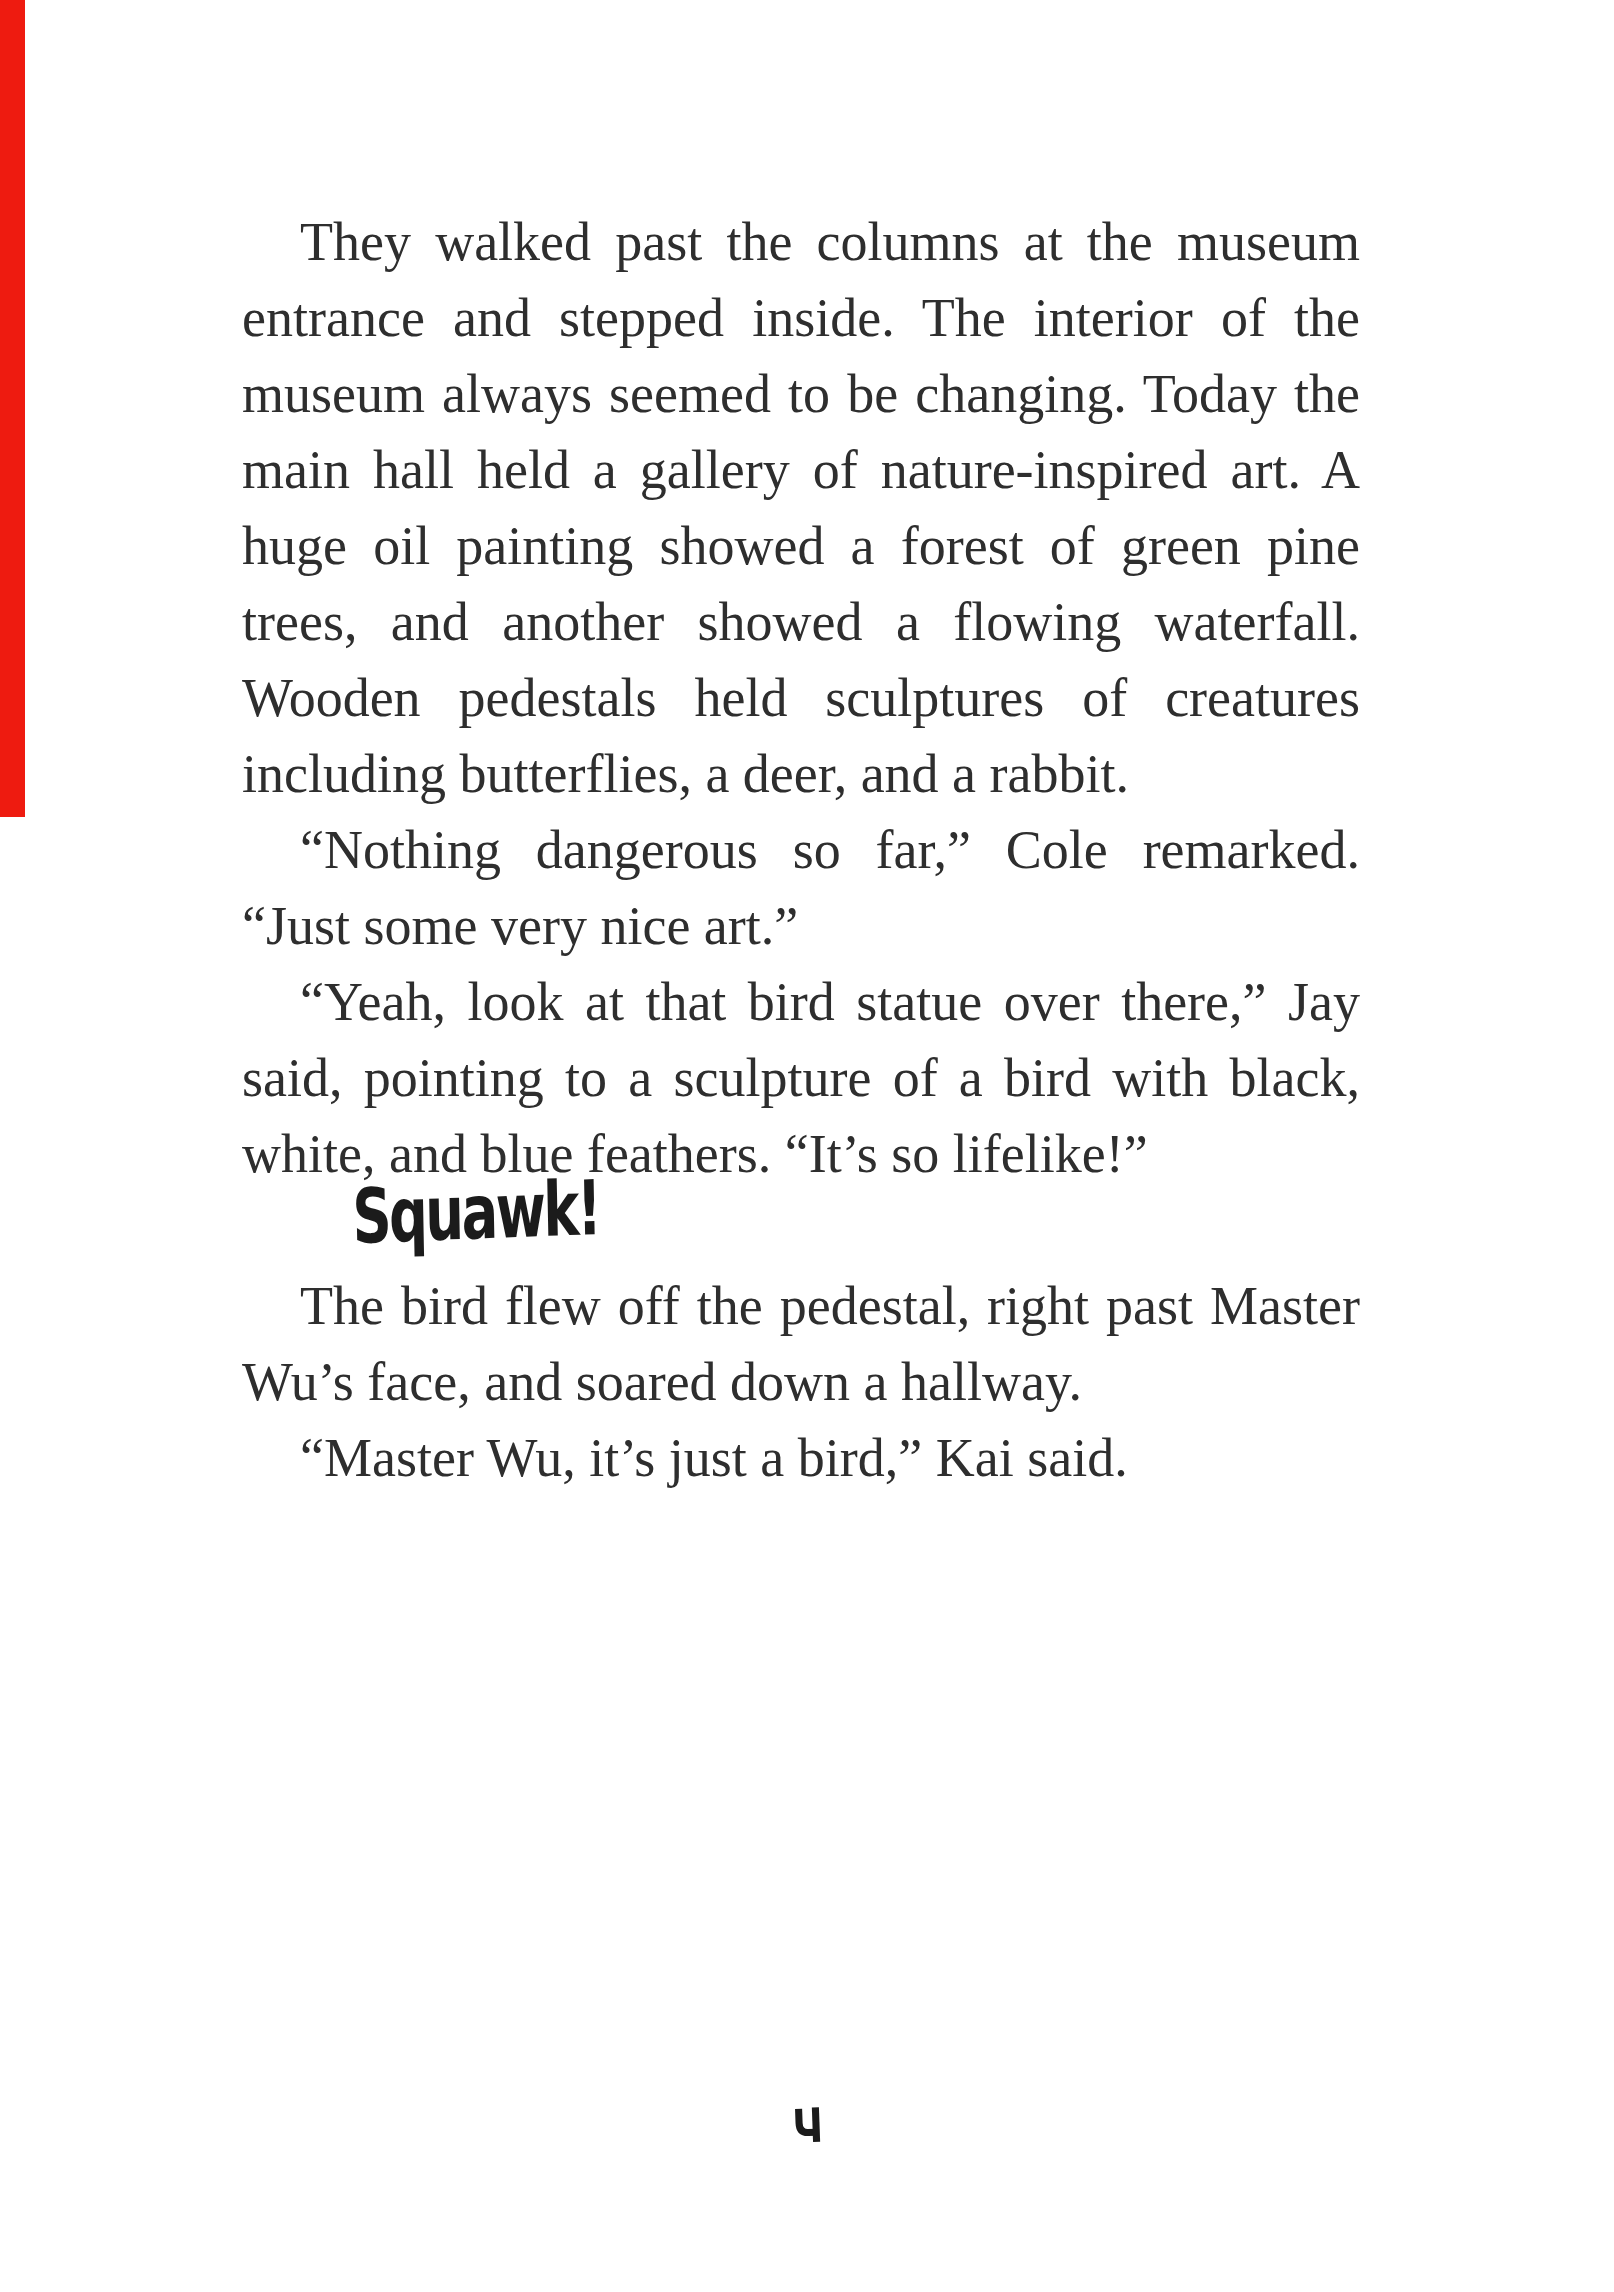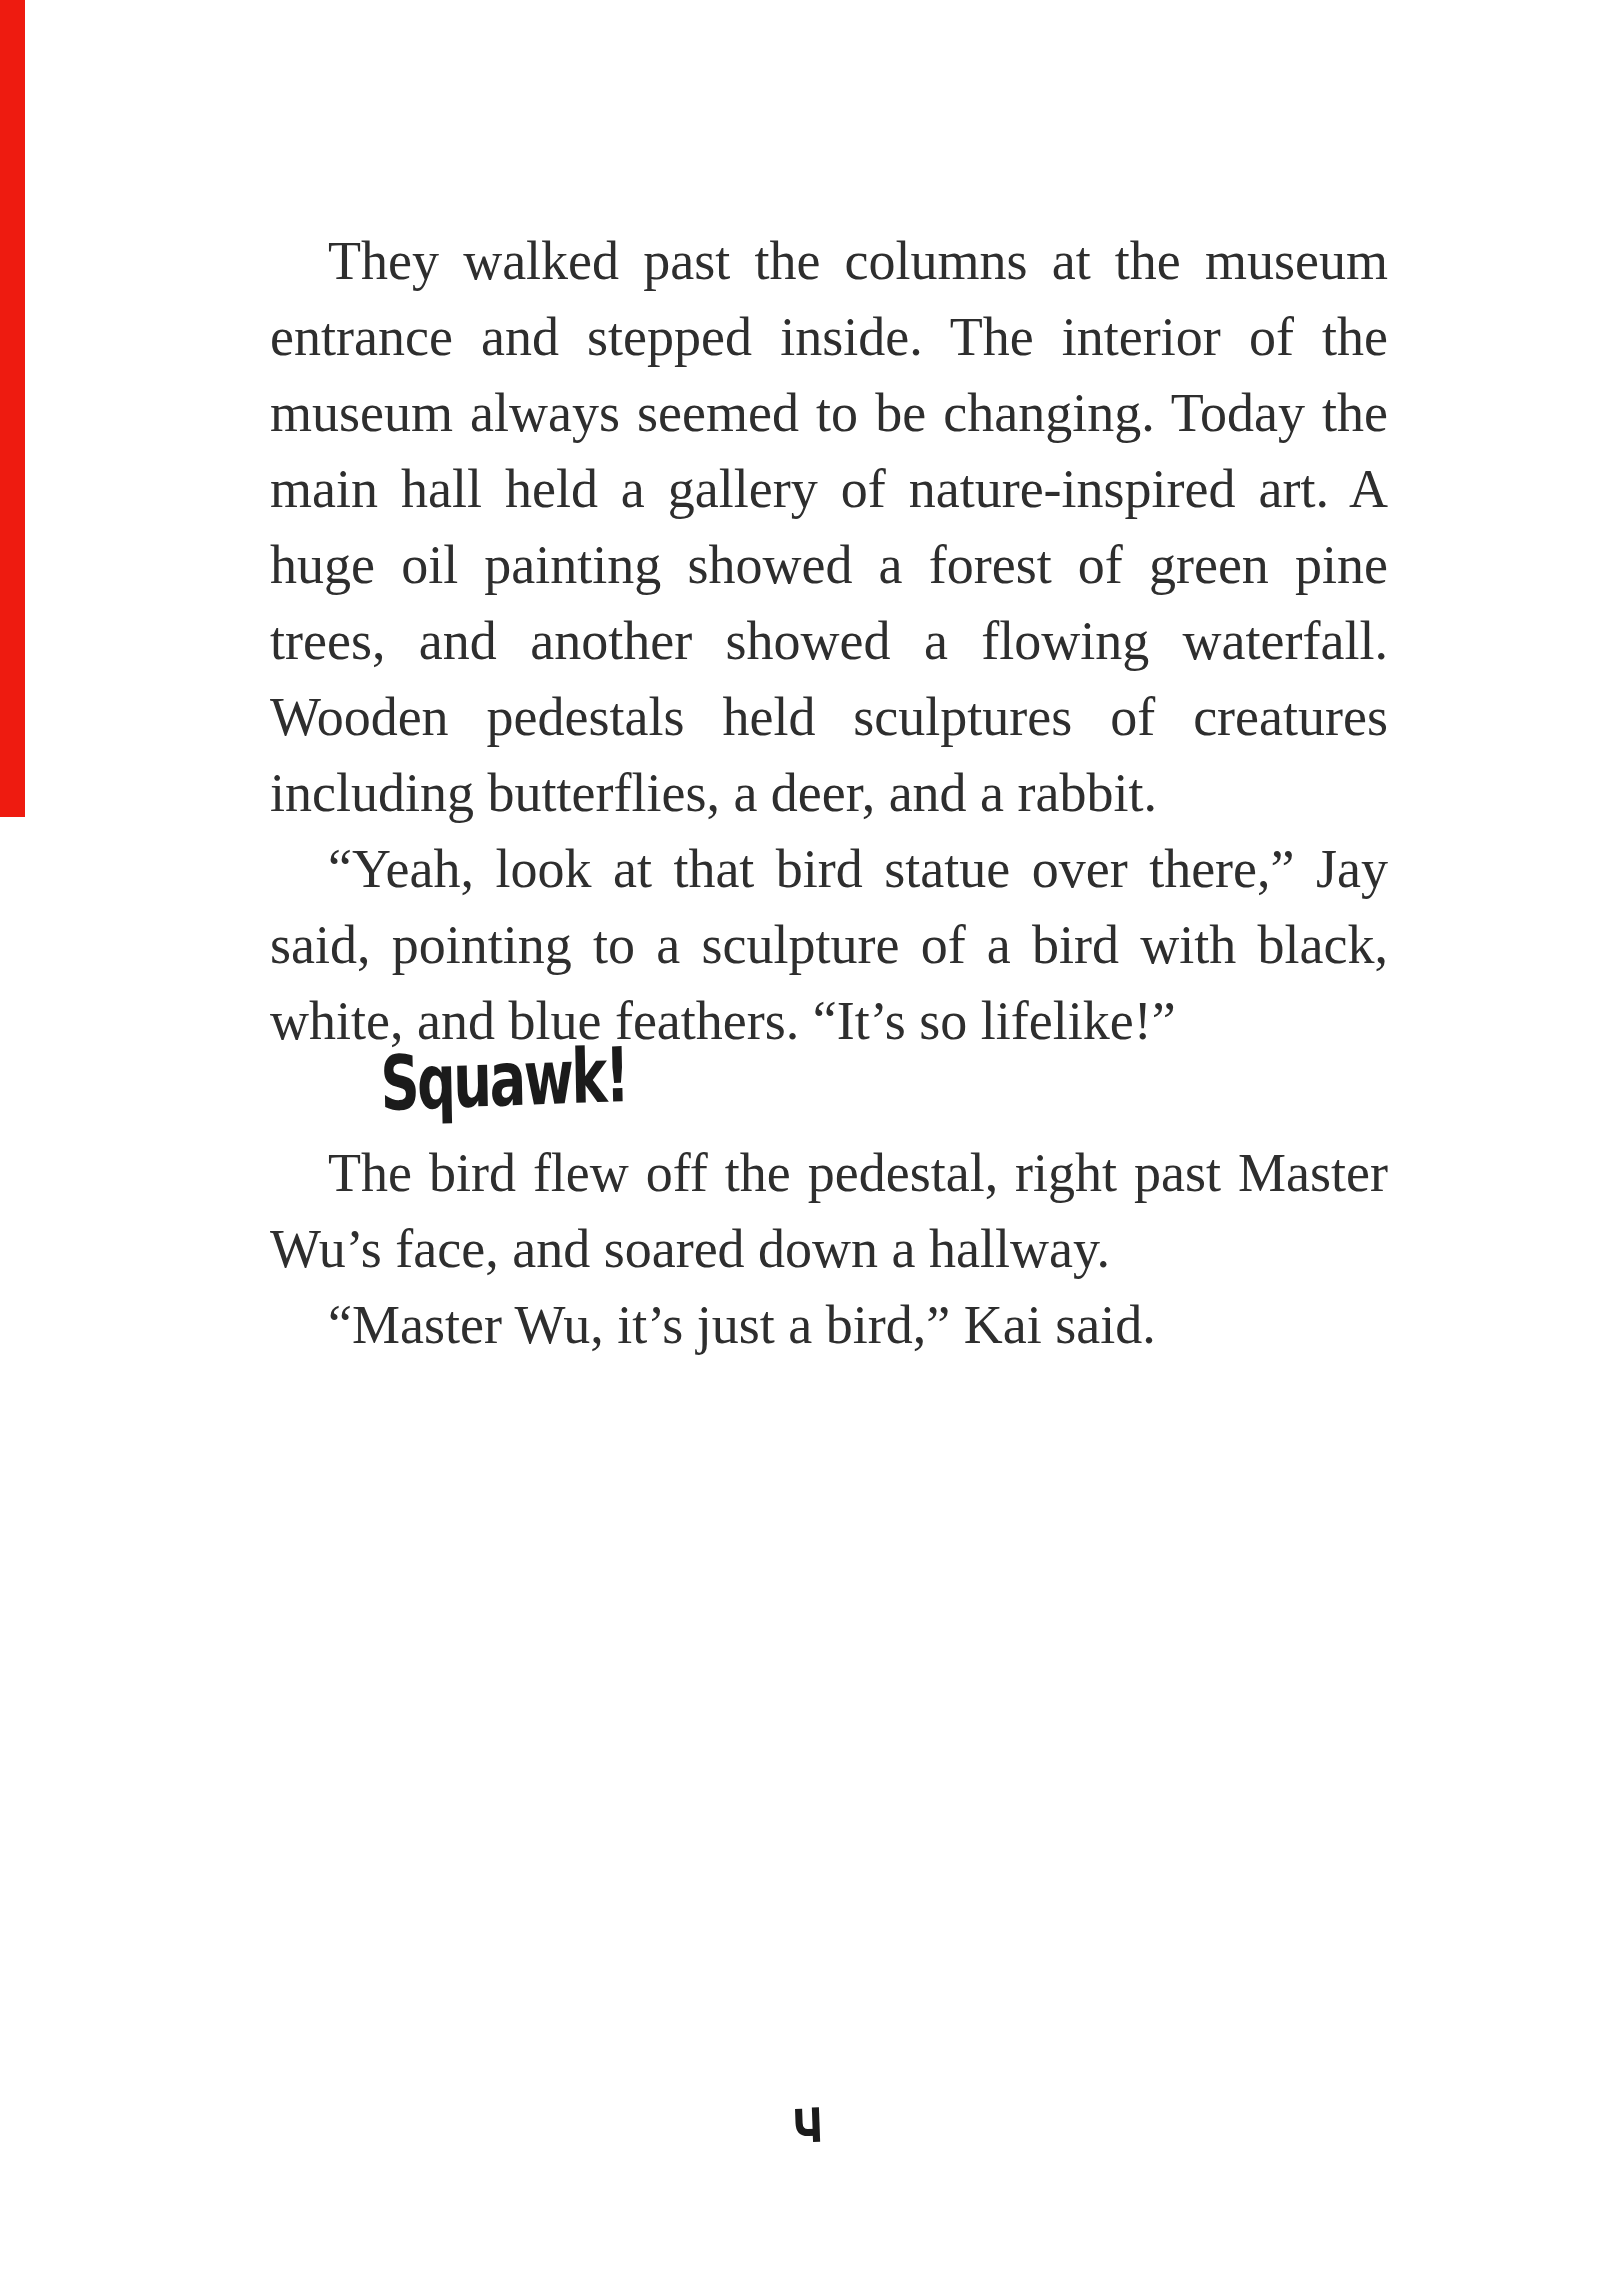--- a/index.html
+++ b/index.html
@@ -22,28 +22,27 @@
     top: 0;
     width: 25px;
     height: 817px;
     background: #ee1b10;
   }
 
   
   .page-text {
     position: absolute;
     left: 242px;
-    top: 223px;
+    top: 204px;
     width: 1118px;
     color: #2e2e2e;
     font-size: 54px;
     line-height: 76px;
     text-align: justify;
     text-rendering: optimizeLegibility;
-    margin-left: 28px;
   }
   .page-text p {
     margin: 0;
     padding: 0;
     text-indent: 58px;
   }
 
   
   .sfx-line {
     text-align: left;
@@ -76,20 +75,21 @@
 </style>
 </head>
 <body>
 
 <div>
 
   <div class="red-edge-bar"></div>
 
   <div class="page-text">
     <p>They walked past the columns at the museum entrance and stepped inside. The interior of the museum always seemed to be changing. Today the main hall held a gallery of nature-inspired art. A huge oil painting showed a forest of green pine trees, and another showed a flowing waterfall. Wooden pedestals held sculptures of creatures including butterflies, a deer, and a rabbit.</p>
+    <p>“Nothing dangerous so far,” Cole remarked. “Just some very nice art.”</p>
     <p>“Yeah, look at that bird statue over there,” Jay said, pointing to a sculpture of a bird with black, white, and blue feathers. “It’s so lifelike!”</p>
     <p class="sfx-line">
       <span class="sfx">Squawk!</span>
     </p>
     <p>The bird flew off the pedestal, right past Master Wu’s face, and soared down a hallway.</p>
     <p>“Master Wu, it’s just a bird,” Kai said.</p>
   </div>
 
   <div class="page-number" aria-label="4">
 

